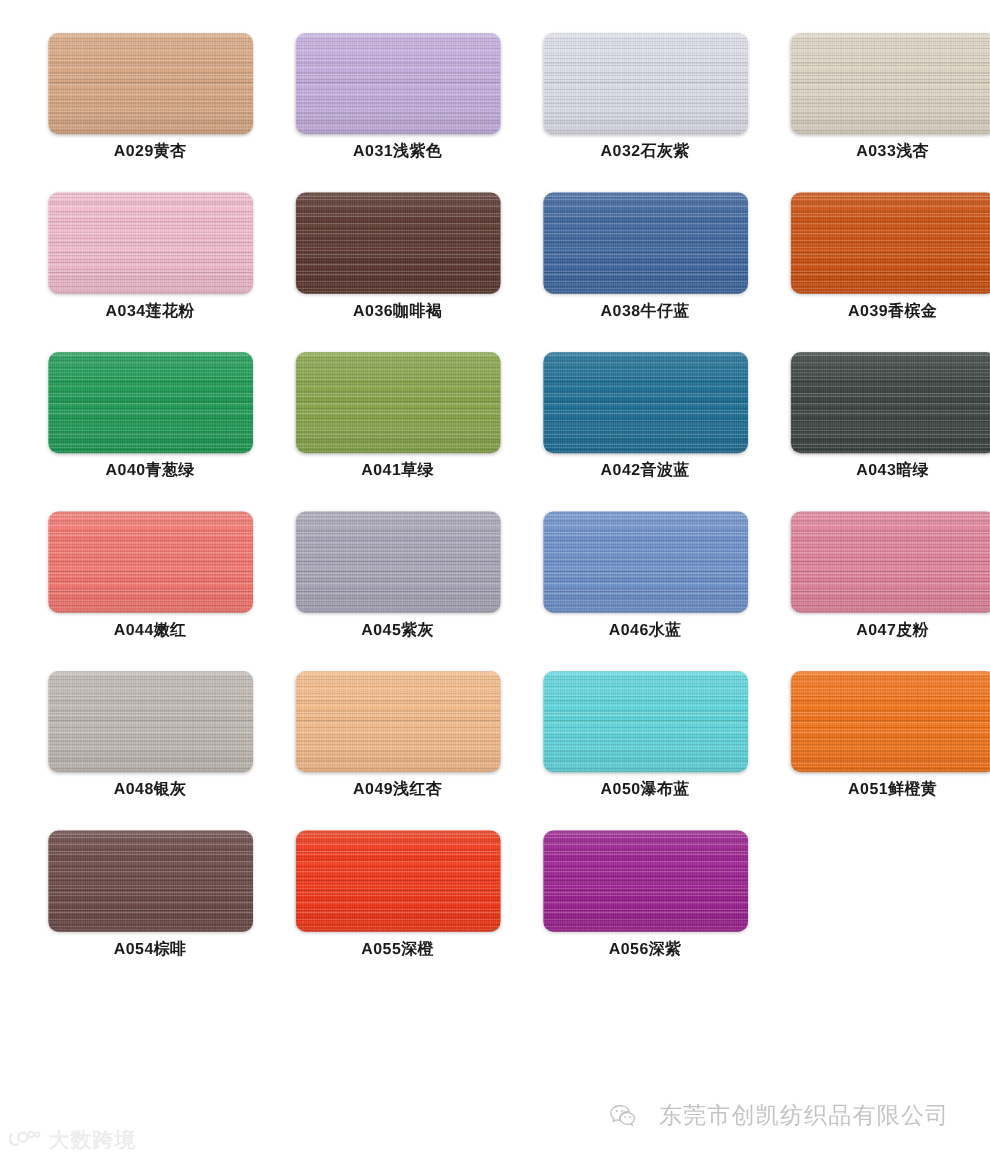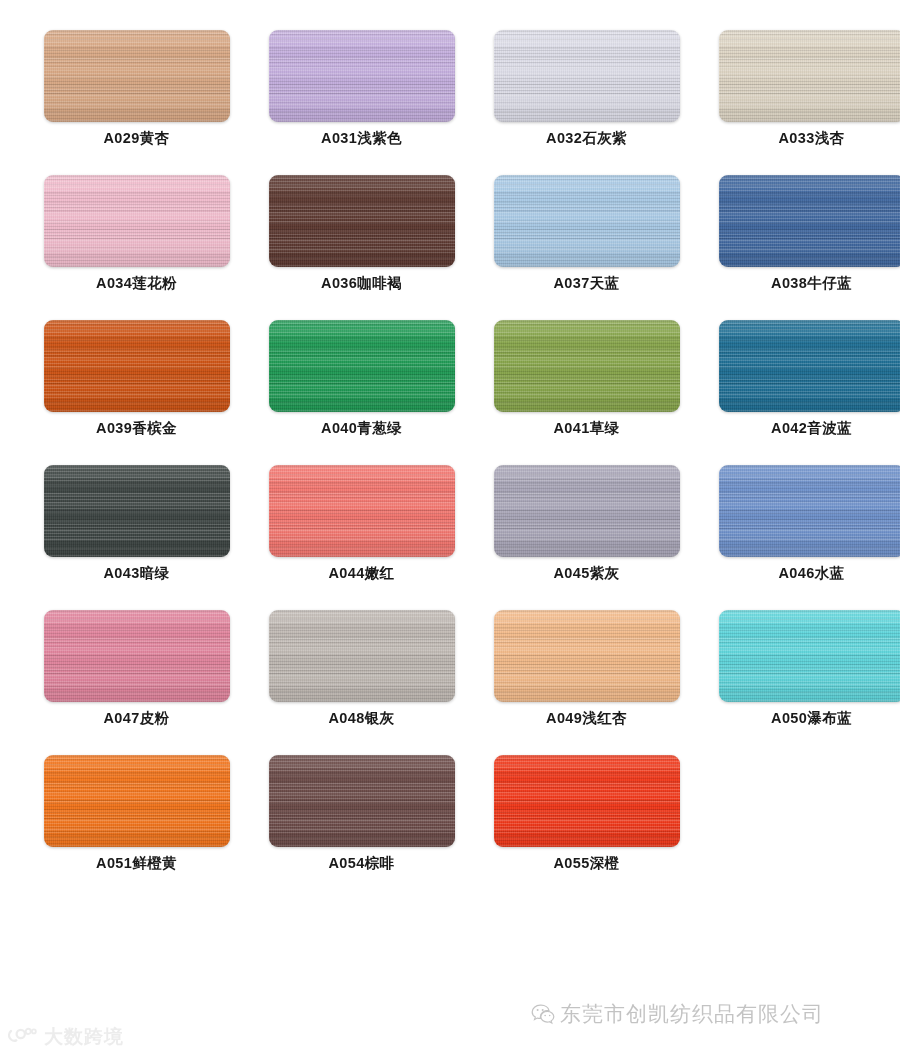--- a/index.html
+++ b/index.html
@@ -101,25 +101,25 @@
     font-size: 14.5px;
     font-weight: 700;
     color: #1a1a1a;
     letter-spacing: 0.4px;
     white-space: nowrap;
     line-height: 1;
   }
 
   #footer-brand {
     position: absolute;
-    left: 530px;
+    left: 553px;
     top: 1000px;
     display: flex;
     align-items: center;
-    gap: 4px;
+    gap: 20px;
     opacity: 0.30;
   }
   #footer-brand .wechat-mark {
     width: 26px;
     height: 26px;
     flex: 0 0 26px;
     position: relative;
   }
   #footer-brand .brand-text {
     font-size: 21px;
@@ -174,24 +174,20 @@
     </div>
     <div class="swatch-cell">
       <div class="swatch-chip" style="background-color: rgb(242, 188, 205);"></div>
       <div class="swatch-label">A034莲花粉</div>
     </div>
     <div class="swatch-cell">
       <div class="swatch-chip" style="background-color: rgb(92, 56, 48);"></div>
       <div class="swatch-label">A036咖啡褐</div>
     </div>
     <div class="swatch-cell">
-      <div class="swatch-chip" style="background-color: rgb(169, 202, 230);"></div>
-      <div class="swatch-label">A037天蓝</div>
-    </div>
-    <div class="swatch-cell">
       <div class="swatch-chip" style="background-color: rgb(63, 103, 159);"></div>
       <div class="swatch-label">A038牛仔蓝</div>
     </div>
     <div class="swatch-cell">
       <div class="swatch-chip" style="background-color: rgb(206, 82, 18);"></div>
       <div class="swatch-label">A039香槟金</div>
     </div>
     <div class="swatch-cell">
       <div class="swatch-chip" style="background-color: rgb(30, 154, 84);"></div>
       <div class="swatch-label">A040青葱绿</div>
@@ -240,20 +236,24 @@
       <div class="swatch-chip" style="background-color: rgb(244, 116, 26);"></div>
       <div class="swatch-label">A051鲜橙黄</div>
     </div>
     <div class="swatch-cell">
       <div class="swatch-chip" style="background-color: rgb(107, 74, 71);"></div>
       <div class="swatch-label">A054棕啡</div>
     </div>
     <div class="swatch-cell">
       <div class="swatch-chip" style="background-color: rgb(242, 55, 24);"></div>
       <div class="swatch-label">A055深橙</div>
+    </div>
+    <div class="swatch-cell">
+      <div class="swatch-chip" style="background-color: rgb(156, 33, 144);"></div>
+      <div class="swatch-label">A056深紫</div>
     </div>
   </div>
 
 <div id="footer-brand">
   <span class="wechat-mark">
     <svg viewBox="0 0 32 32" width="26" height="26" aria-hidden="true">
       <path d="M12.6 5.2C7.1 5.2 2.7 8.9 2.7 13.4c0 2.6 1.5 4.9 3.8 6.4l-.9 2.9 3.3-1.7c1.1.3 2.3.5 3.6.5h.6c-.2-.6-.3-1.3-.3-2 0-4.4 4.3-7.9 9.6-7.9.3 0 .7 0 1 .1-.8-3.7-4.8-6.5-9.8-6.5z" fill="none" stroke="#3d3d3d" stroke-width="1.5"></path>
       <circle cx="9.4" cy="11.1" r="1.25" fill="#3d3d3d"></circle>
       <circle cx="15.6" cy="11.1" r="1.25" fill="#3d3d3d"></circle>
       <path d="M29.3 19.4c0-3.6-3.6-6.5-8-6.5s-8 2.9-8 6.5 3.6 6.5 8 6.5c.9 0 1.8-.1 2.6-.4l2.9 1.5-.8-2.4c1.9-1.2 3.3-3.1 3.3-5.2z" fill="none" stroke="#3d3d3d" stroke-width="1.5"></path>

